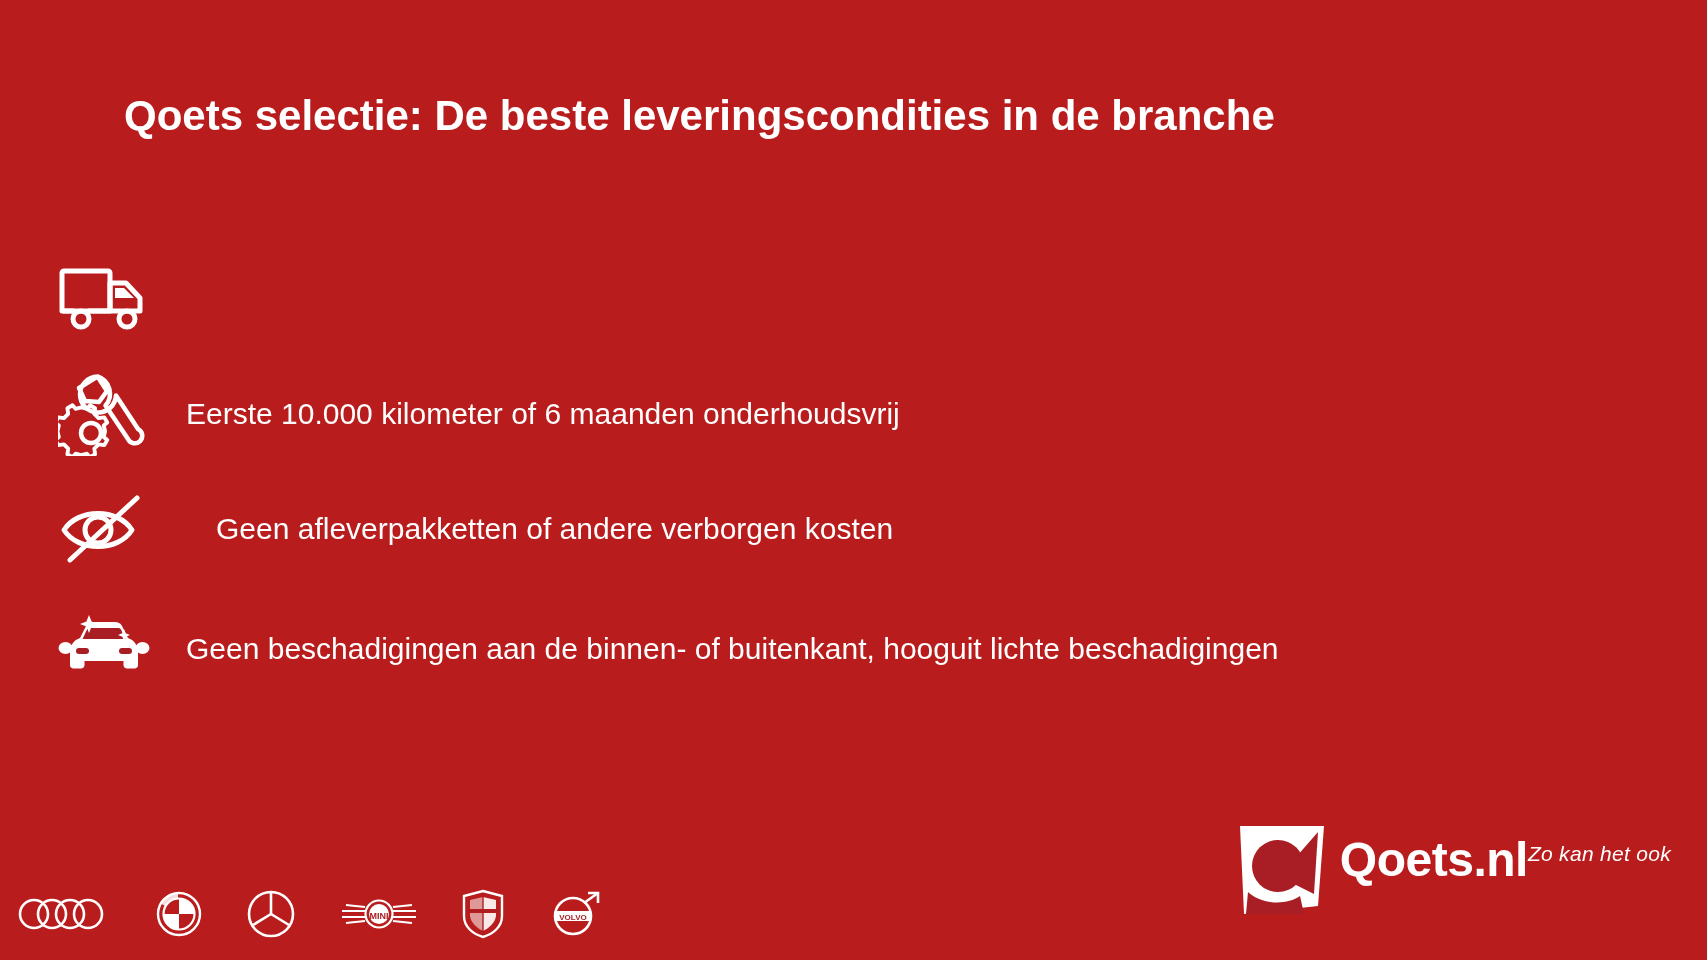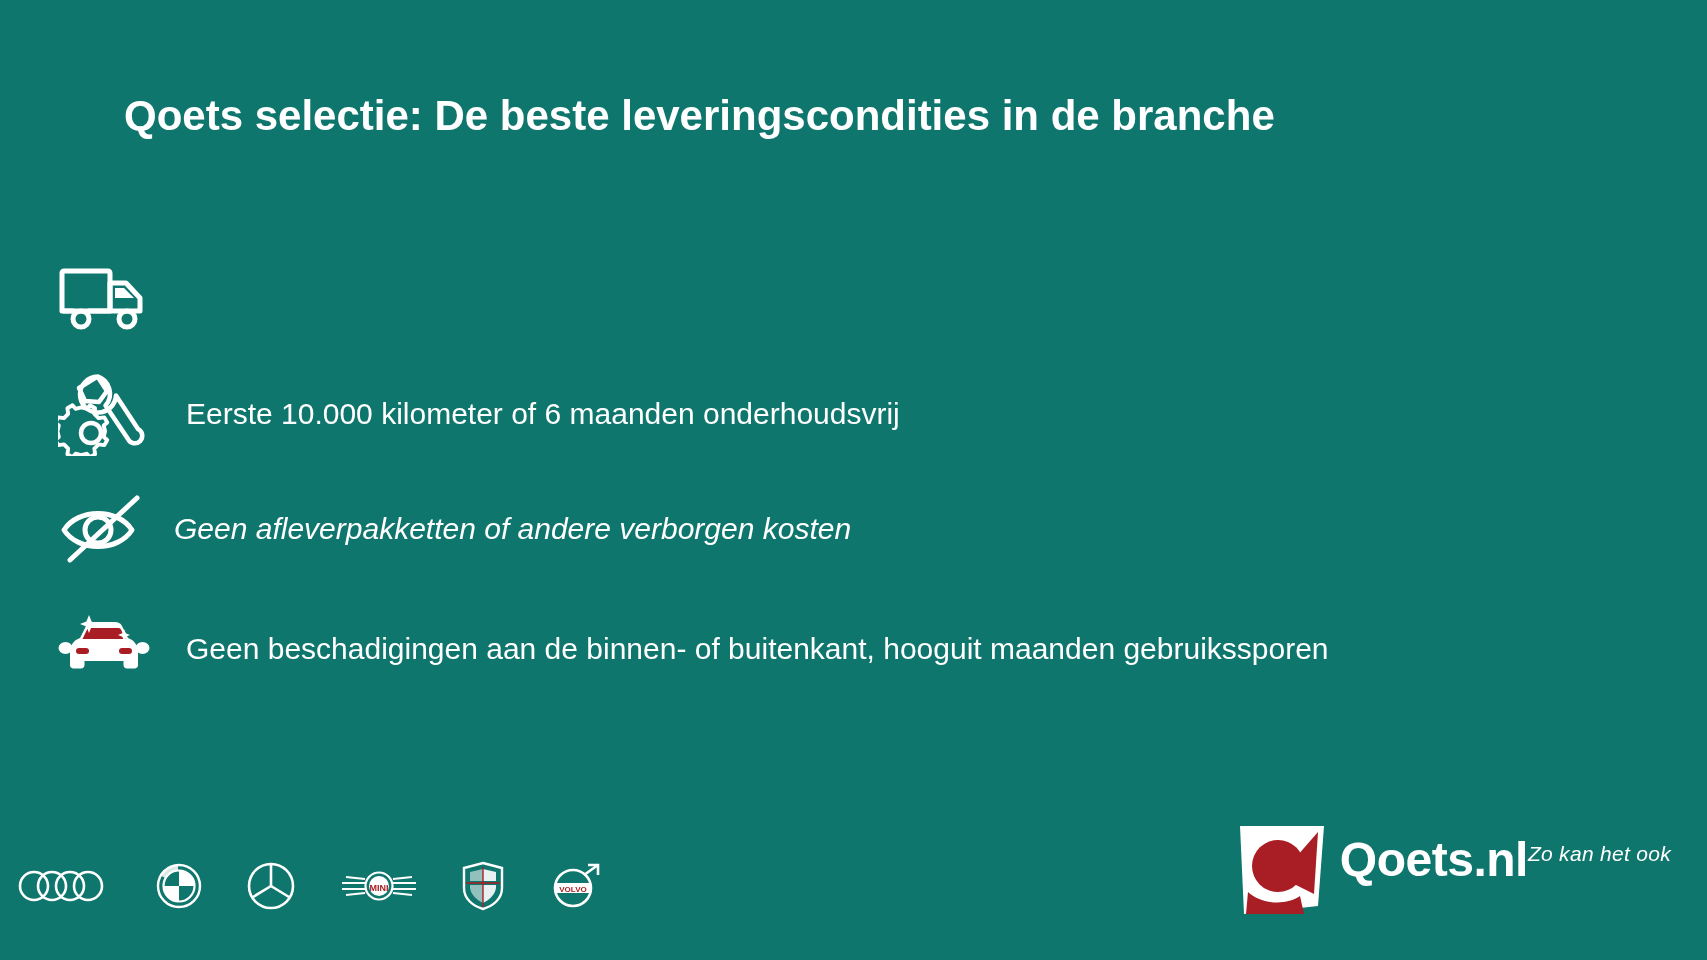--- a/index.html
+++ b/index.html
@@ -62,28 +62,28 @@
     display: block;
   }
   .feature-text {
     font-size: 30px;
     color: #ffffff;
     white-space: nowrap;
     line-height: 1.1;
   }
   .feature-row.r0 .feature-text { margin-left: 34px; }
   .feature-row.r1 .feature-text { margin-left: 34px; }
-  .feature-row.r2 .feature-text { margin-left: 22px; font-style: italic; }
+  .feature-row.r2 .feature-text { margin-left: 64px; }
   .feature-row.r3 .feature-text { margin-left: 34px; }
 
   
   .brand-strip {
     position: absolute;
     left: 16px;
-    bottom: 48px;
+    bottom: 20px;
     display: flex;
     align-items: center;
     gap: 44px;
   }
   .brand-logo {
     display: flex;
     align-items: center;
     justify-content: center;
     height: 52px;
   }
@@ -120,21 +120,21 @@
     font-size: 21px;
     font-style: italic;
     color: #ffffff;
     margin-top: 6px;
     letter-spacing: 0.3px;
   }
 </style>
 </head>
 <body>
 
-<div class="slide" style="background: #0f766e;">
+<div class="slide" style="background: #b91c1c;">
 
   <div class="slide-title">Qoets selectie: De beste leveringscondities in de branche</div>
 
   <div class="features">
 
     <div class="feature-row r0">
       <span class="feature-icon">
         <svg width="92" height="64" viewBox="0 0 92 64" fill="none" stroke="#ffffff" stroke-width="5" stroke-linejoin="round" stroke-linecap="round">
           <rect x="4" y="5" width="48" height="40" rx="2"></rect>
           <path d="M52 17 L68 17 L82 32 L82 45 L52 45 Z"></path>
@@ -182,21 +182,21 @@
           <ellipse cx="86.5" cy="33" rx="7" ry="6"></ellipse>
 
           <rect x="20" y="33" width="13" height="6" rx="3" fill="#A81E24"></rect>
           <rect x="63" y="33" width="13" height="6" rx="3" fill="#A81E24"></rect>
 
           <path d="M33 0 L35.6 6.4 L42 9 L35.6 11.6 L33 18 L30.4 11.6 L24 9 L30.4 6.4 Z"></path>
           <path d="M68 14 L69.7 18.3 L74 20 L69.7 21.7 L68 26 L66.3 21.7 L62 20 L66.3 18.3 Z"></path>
           <path d="M48 32 L49.4 35.6 L53 37 L49.4 38.4 L48 42 L46.6 38.4 L43 37 L46.6 35.6 Z"></path>
         </svg>
       </span>
-      <span class="feature-text">Geen beschadigingen aan de binnen- of buitenkant, hooguit maanden gebruikssporen</span>
+      <span class="feature-text">Geen beschadigingen aan de binnen- of buitenkant, hooguit lichte beschadigingen</span>
     </div>
 
   </div>
 
   <div class="brand-strip">
 
     <span class="brand-logo">
       <svg width="96" height="40" viewBox="0 0 96 40" fill="none" stroke="#ffffff" stroke-width="2.6">
         <circle cx="18" cy="20" r="14"></circle>
         <circle cx="36" cy="20" r="14"></circle>

